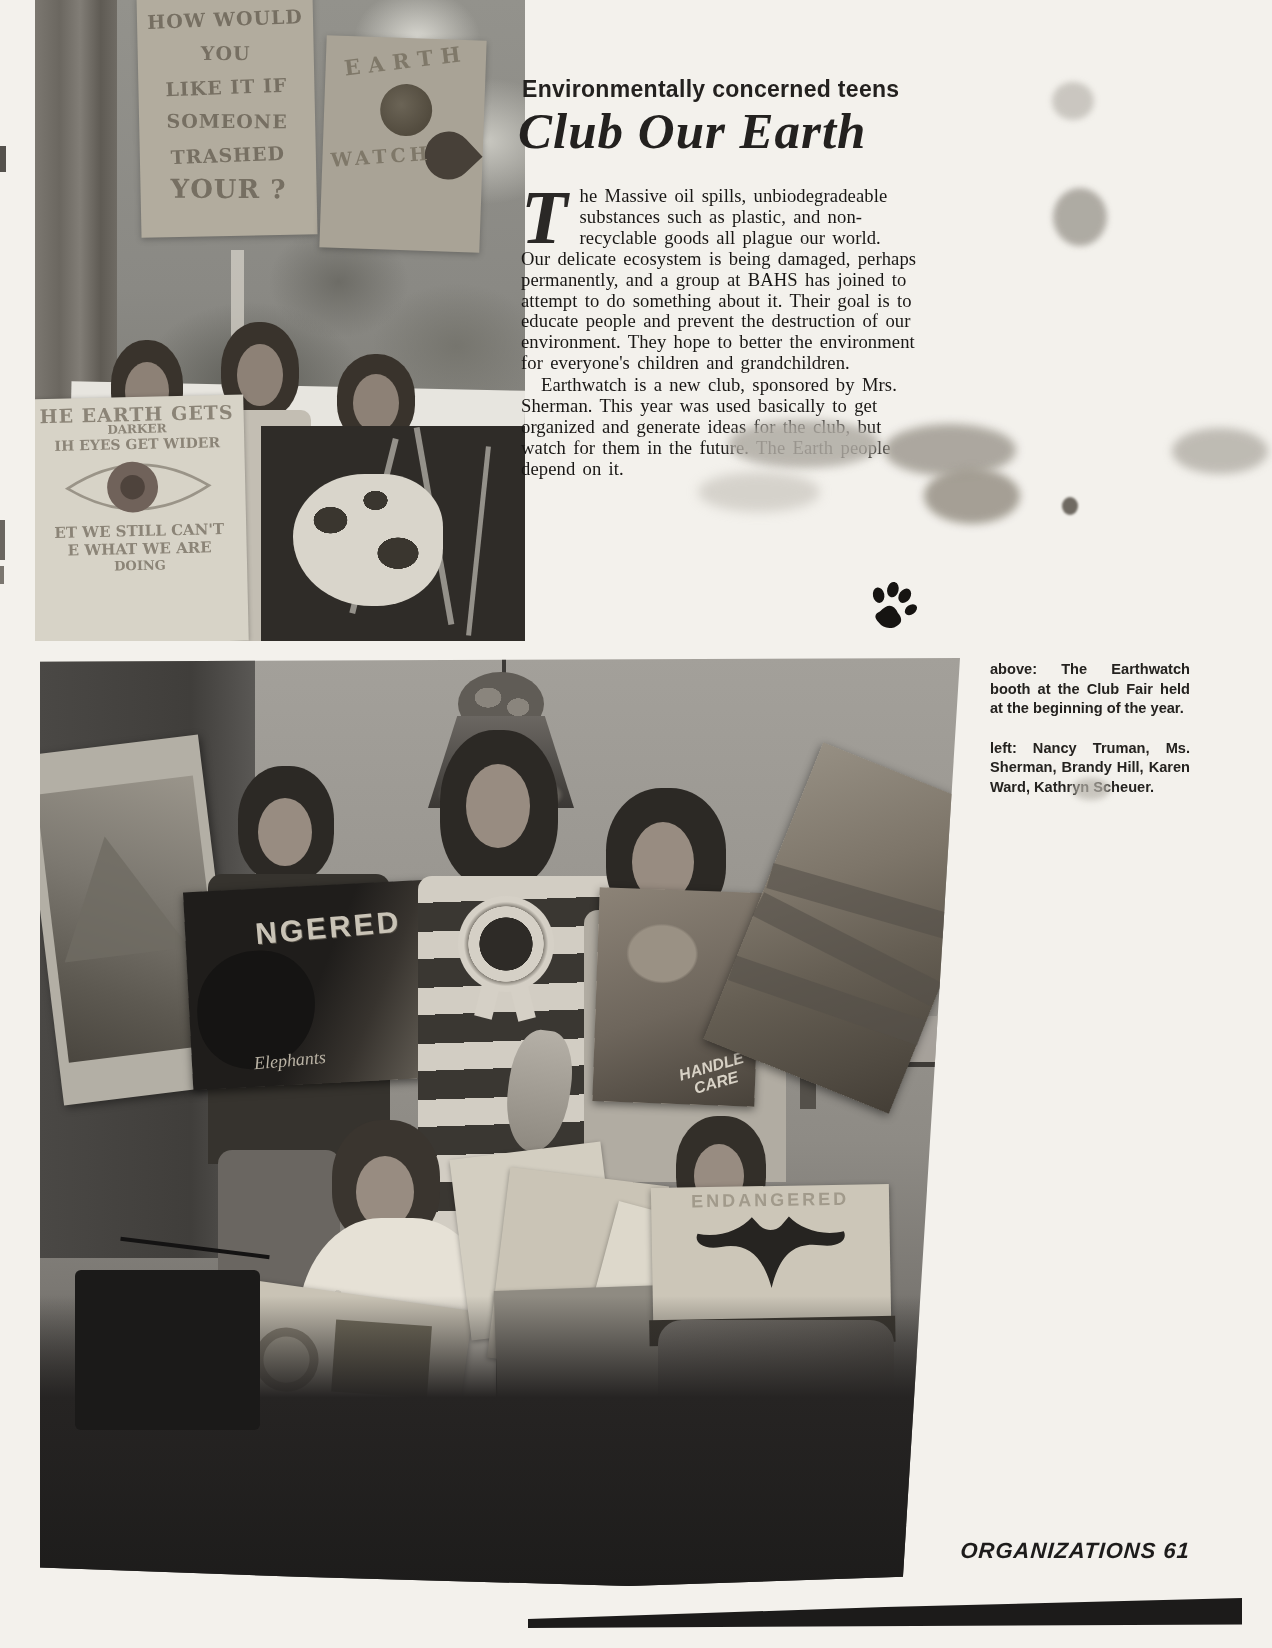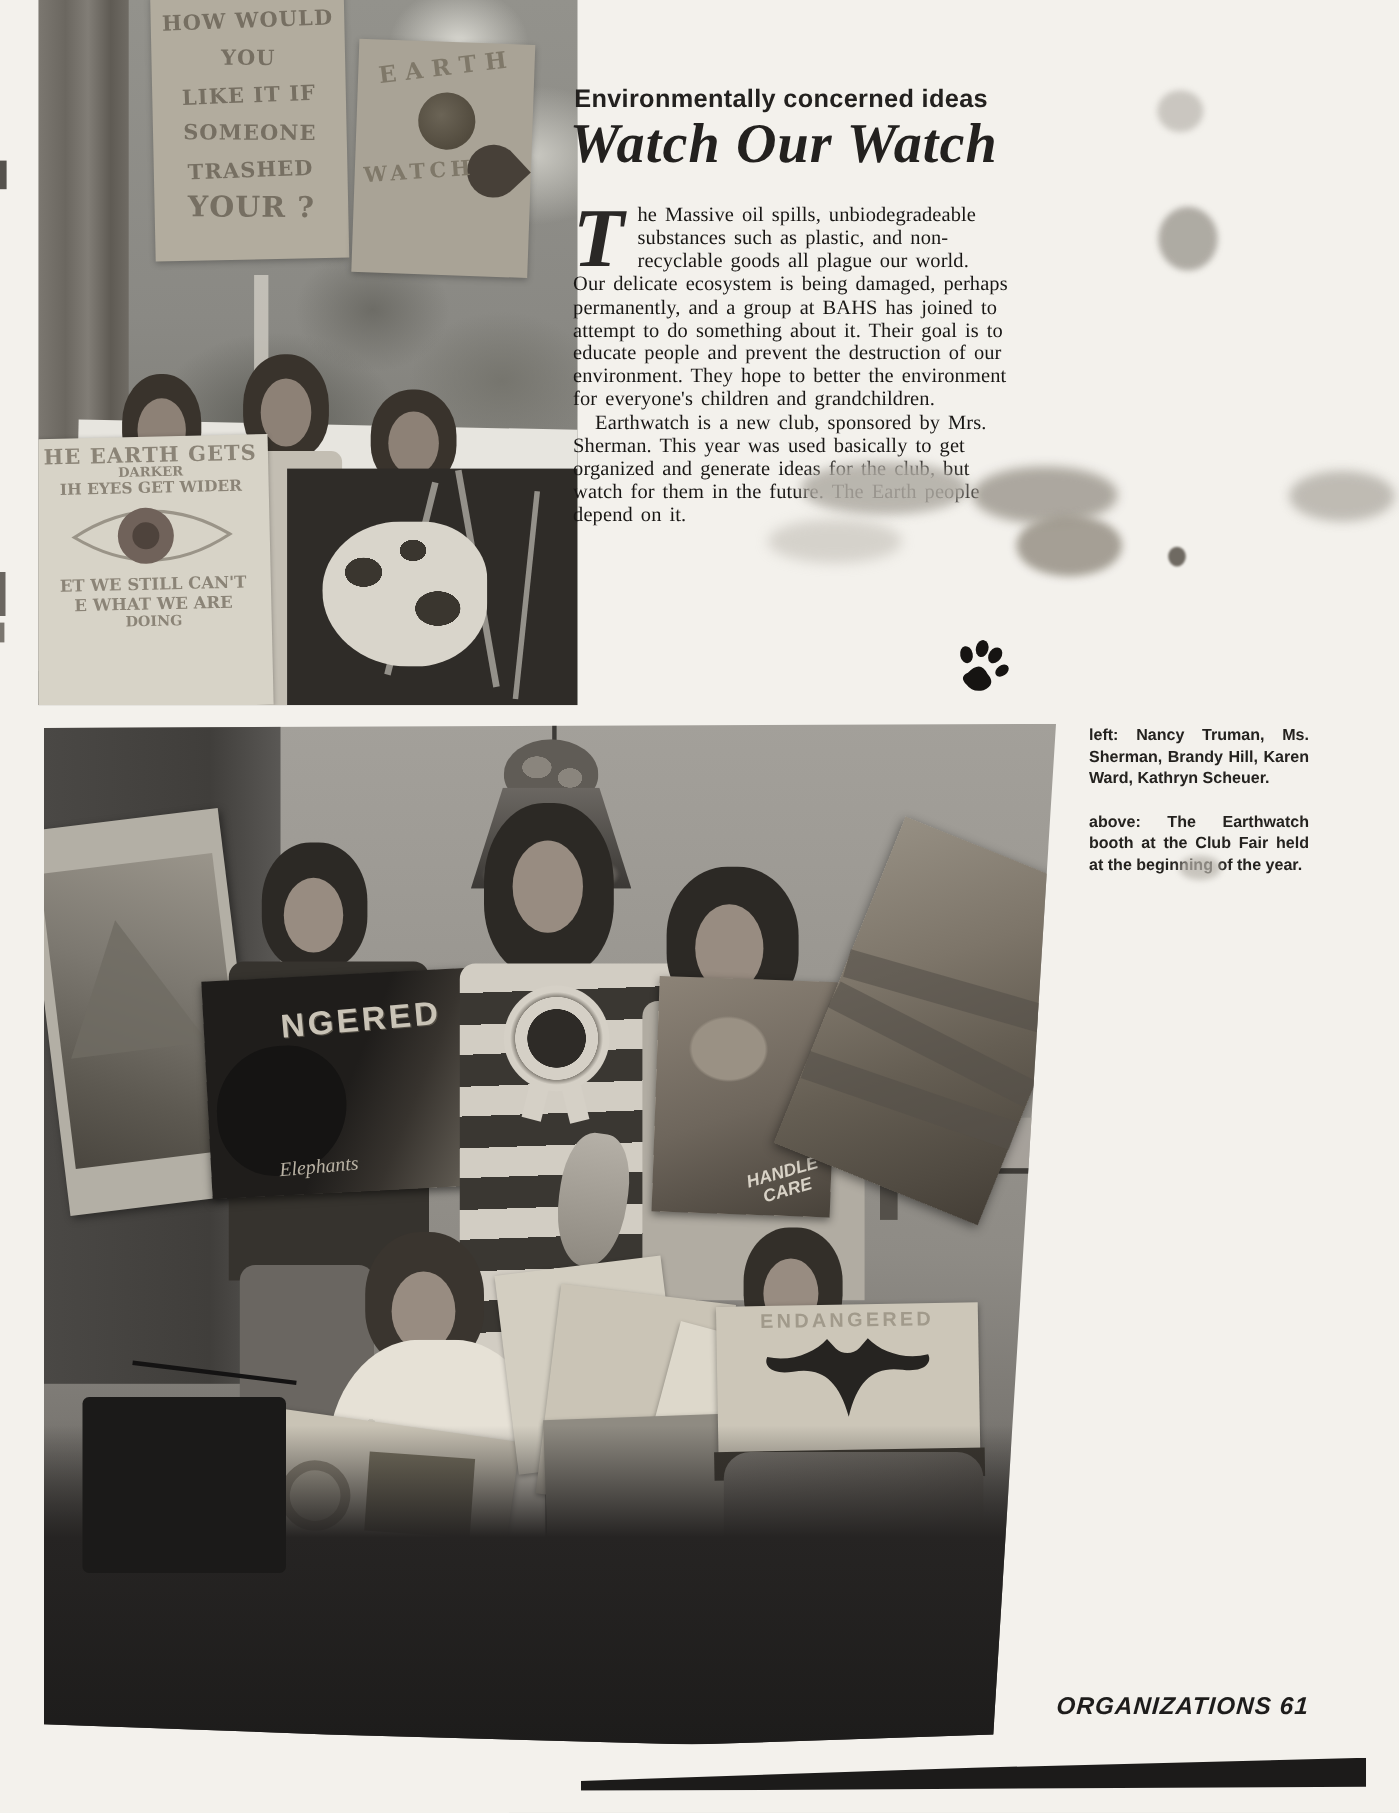--- a/index.html
+++ b/index.html
@@ -217,22 +217,22 @@
     </div>
 
     <div class="dark-zone">
       <div class="chair-tube" style="left:110px;top:10px;width:6px;height:180px;transform:rotate(14deg);"></div>
       <div class="chair-tube" style="left:170px;top:0;width:6px;height:200px;transform:rotate(-10deg);"></div>
       <div class="chair-tube" style="left:215px;top:20px;width:5px;height:190px;transform:rotate(6deg);"></div>
       <div class="cow"></div>
     </div>
   </div>
 
-  <div class="kicker">Environmentally concerned ideas</div>
-  <div class="headline">Watch Our Watch</div>
+  <div class="kicker">Environmentally concerned teens</div>
+  <div class="headline">Club Our Earth</div>
   <div class="body-copy">
     <p><span class="dropcap">T</span><span>he Massive oil spills, unbiodegradeable substances such as plastic, and non-recyclable goods all plague our world. Our delicate ecosystem is being damaged, perhaps permanently, and a group at BAHS has joined to attempt to do something about it. Their goal is to educate people and prevent the destruction of our environment. They hope to better the environment for everyone's children and grandchildren.</span></p>
     <p>Earthwatch is a new club, sponsored by Mrs. Sherman. This year was used basically to get organized and generate ideas for the club, but watch for them in the future. The Earth people depend on it.</p>
   </div>
 
   <svg class="paw" viewBox="0 0 100 92">
     <g fill="#161412">
       <ellipse cx="20" cy="32" rx="11" ry="15" transform="rotate(-25 20 32)"></ellipse>
       <ellipse cx="44" cy="15" rx="11" ry="15"></ellipse>
       <ellipse cx="69" cy="21" rx="11" ry="15" transform="rotate(20 69 21)"></ellipse>
@@ -322,22 +322,22 @@
 
     <div class="crumple" style="left:402px;top:772px;width:88px;height:78px;"></div>
     <div class="crumple" style="left:520px;top:762px;width:78px;height:68px;"></div>
 
     <div class="pb-floor"></div>
     <div class="pb-floor-box"></div>
     <div class="pb-cable"></div>
   </div>
 
   <div class="captions">
+    <p>above: The Earthwatch booth at the Club Fair held at the beginning of the year.</p>
     <p>left: Nancy Truman, Ms. Sherman, Brandy Hill, Karen Ward, Kathryn Scheuer.</p>
-    <p>above: The Earthwatch booth at the Club Fair held at the beginning of the year.</p>
   </div>
 
   <div class="folio">ORGANIZATIONS 61</div>
   <div class="bottom-bar"></div>
 
   <div class="smudge" style="left:1052px;top:82px;width:42px;height:38px;background:#b9b5ae;filter:blur(3px);opacity:.7;"></div>
   <div class="smudge" style="left:1053px;top:188px;width:54px;height:58px;background:#a39f97;filter:blur(3px);opacity:.85;"></div>
   <div class="smudge" style="left:728px;top:420px;width:152px;height:48px;background:#b0aca4;filter:blur(5px);opacity:.85;"></div>
   <div class="smudge" style="left:884px;top:424px;width:132px;height:52px;background:#a5a097;filter:blur(5px);opacity:.9;"></div>
   <div class="smudge" style="left:924px;top:468px;width:96px;height:56px;background:#9d978c;filter:blur(4px);opacity:.9;"></div>

